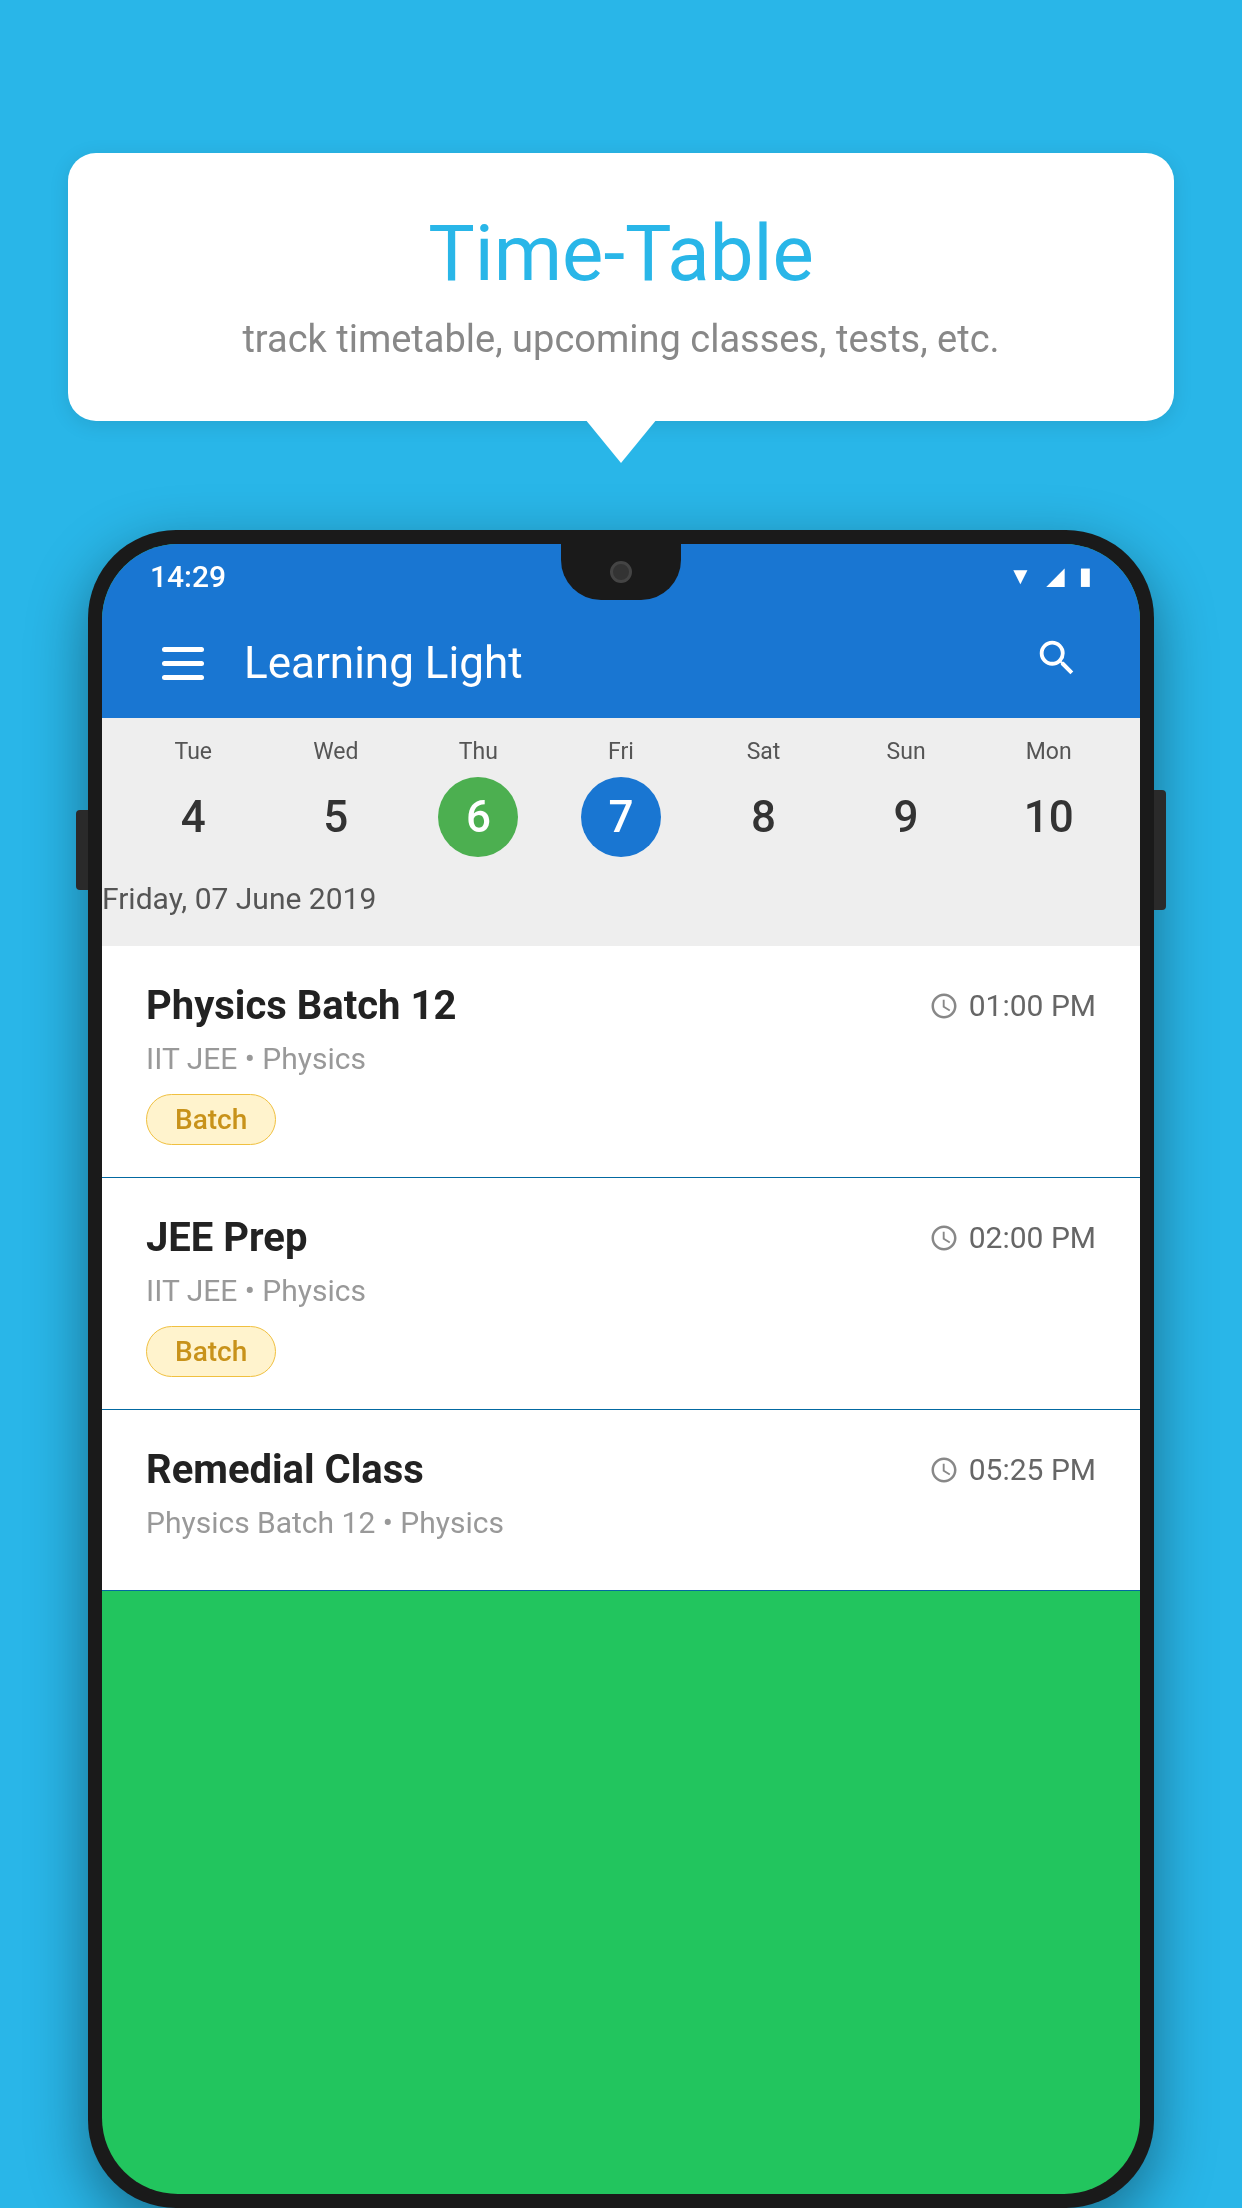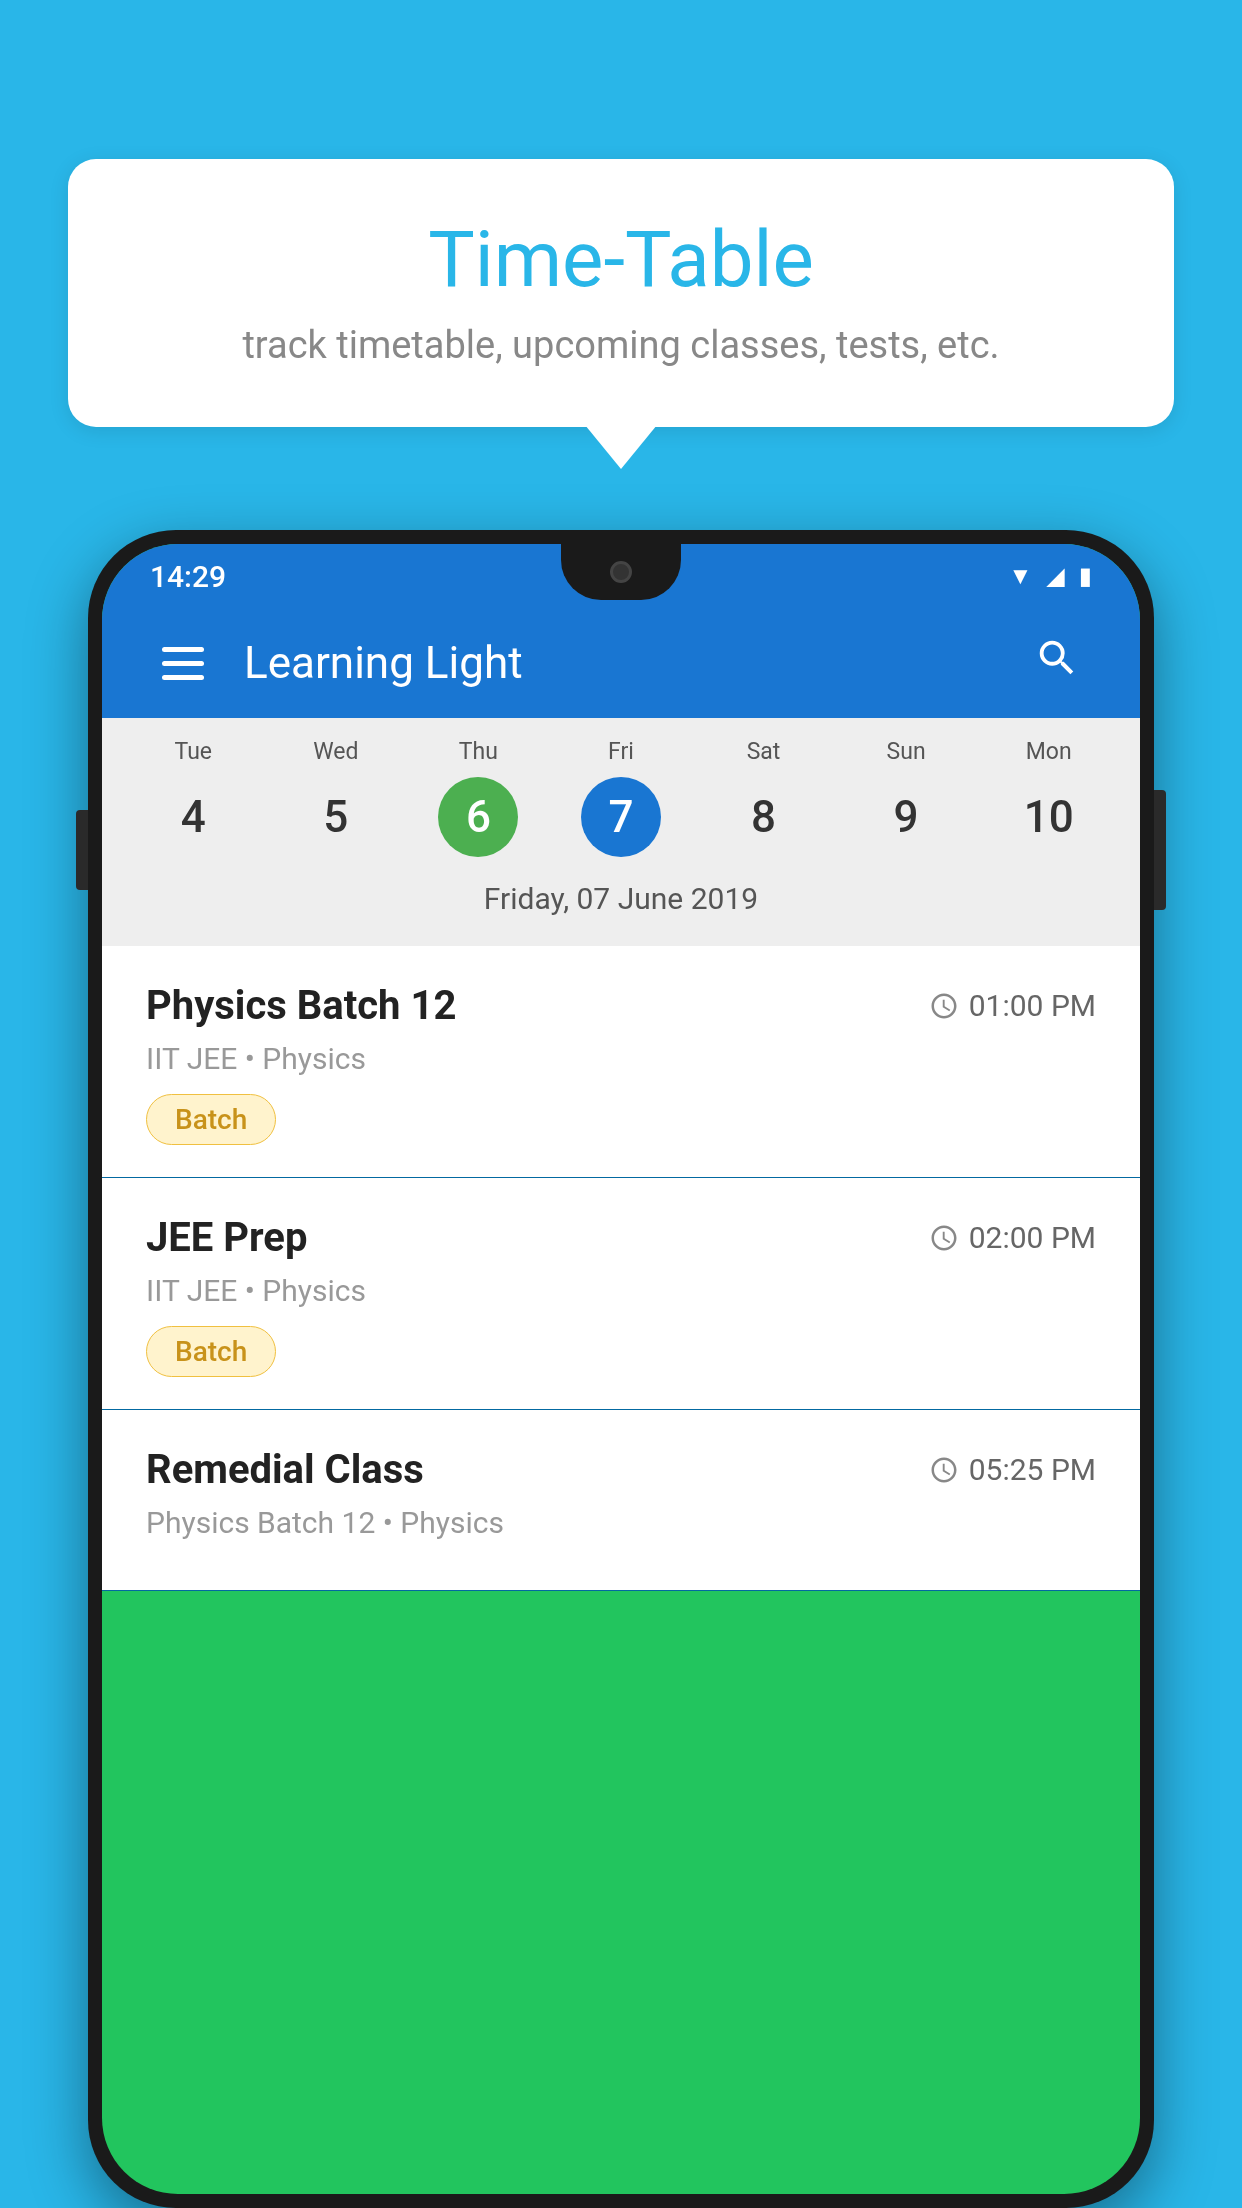--- a/index.html
+++ b/index.html
@@ -10,21 +10,21 @@
       height: 2208px;
       background-color: #29b6e8;
       font-family: 'Roboto', Arial, sans-serif;
       overflow: hidden;
       position: relative;
     }
 
     
     .speech-bubble-container {
       position: absolute;
-      top: 159px;
+      top: 153px;
       left: 68px;
       right: 68px;
       display: flex;
       flex-direction: column;
       align-items: flex-end;
     }
 
     .speech-bubble {
       background: white;
       border-radius: 28px;
@@ -239,21 +239,21 @@
       background: #4caf50;
       color: white;
     }
 
     .day-number.selected {
       background: #1976d2;
       color: white;
     }
 
     .selected-date-label {
-      text-align: center;
+      text-align: left;
       font-size: 30px;
       color: #555;
       padding: 10px 0 20px;
     }
 
     
     .schedule-list {
       background: white;
       flex: 1;
       overflow: hidden;

